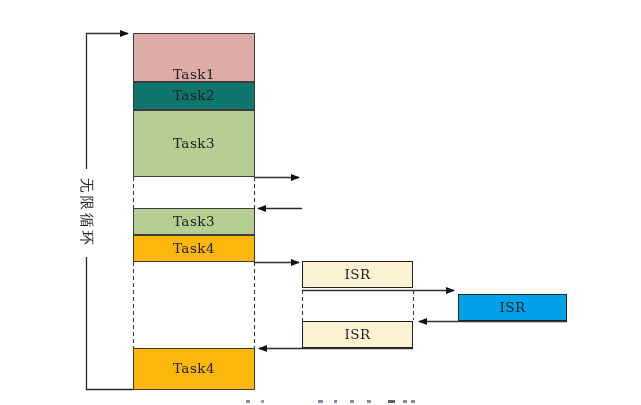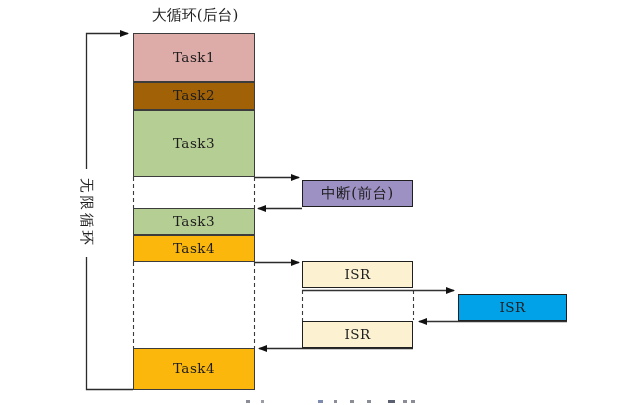--- a/index.html
+++ b/index.html
@@ -23,46 +23,42 @@
     left:43px;top:204px;transform:rotate(90deg);transform-origin:center center;
     white-space:nowrap;
   }
   svg#wires{position:absolute;left:0;top:0;z-index:3;pointer-events:none;}
 </style>
 </head>
 <body>
 
 <div id="stage">
 
-  <div class="caption-text" style="left:120px;top:5px;width:150px;">大循环(后台)</div>
 
   <div id="loop-label">无限循环</div>
 
-  <div class="block" style="left: 133px; top: 33px; width: 122px; height: 49px; background: rgb(221, 171, 168);">
+  <div class="block" style="left: 133px; top: 33px; width: 122px; height: 49px; background: rgb(221, 171, 168); align-items: flex-end;">
     <span class="blabel">Task1</span>
   </div>
-  <div class="block" style="left: 133px; top: 82px; width: 122px; height: 28px; background: #a16207;">
+  <div class="block" style="left: 133px; top: 82px; width: 122px; height: 28px; background: #0f766e;">
     <span class="blabel">Task2</span>
   </div>
   <div class="block" style="left: 133px; top: 110px; width: 122px; height: 67px; background: rgb(181, 206, 148);">
     <span class="blabel">Task3</span>
   </div>
   <div class="block" style="left: 133px; top: 208px; width: 122px; height: 27px; background: rgb(181, 206, 148);">
     <span class="blabel">Task3</span>
   </div>
   <div class="block" style="left: 133px; top: 235px; width: 122px; height: 27px; background: rgb(251, 183, 11);">
     <span class="blabel">Task4</span>
   </div>
   <div class="block" style="left: 133px; top: 348px; width: 122px; height: 42px; background: rgb(251, 183, 11);">
     <span class="blabel">Task4</span>
   </div>
 
-  <div class="block heavy" style="left: 302px; top: 180px; width: 111px; height: 27px; background: rgb(157, 144, 194);">
-    <span class="blabel" style="font-size:14.5px;">中断(前台)</span>
-  </div>
 
   <div class="block heavy" style="left: 302px; top: 261px; width: 111px; height: 27px; background: rgb(252, 242, 210);">
     <span class="blabel">ISR</span>
   </div>
 
   <div class="block heavy" style="left: 302px; top: 321px; width: 111px; height: 27px; background: rgb(252, 242, 210);">
     <span class="blabel">ISR</span>
   </div>
 
   <div class="block heavy" style="left: 458px; top: 294px; width: 109px; height: 27px; background: rgb(1, 162, 232);">

